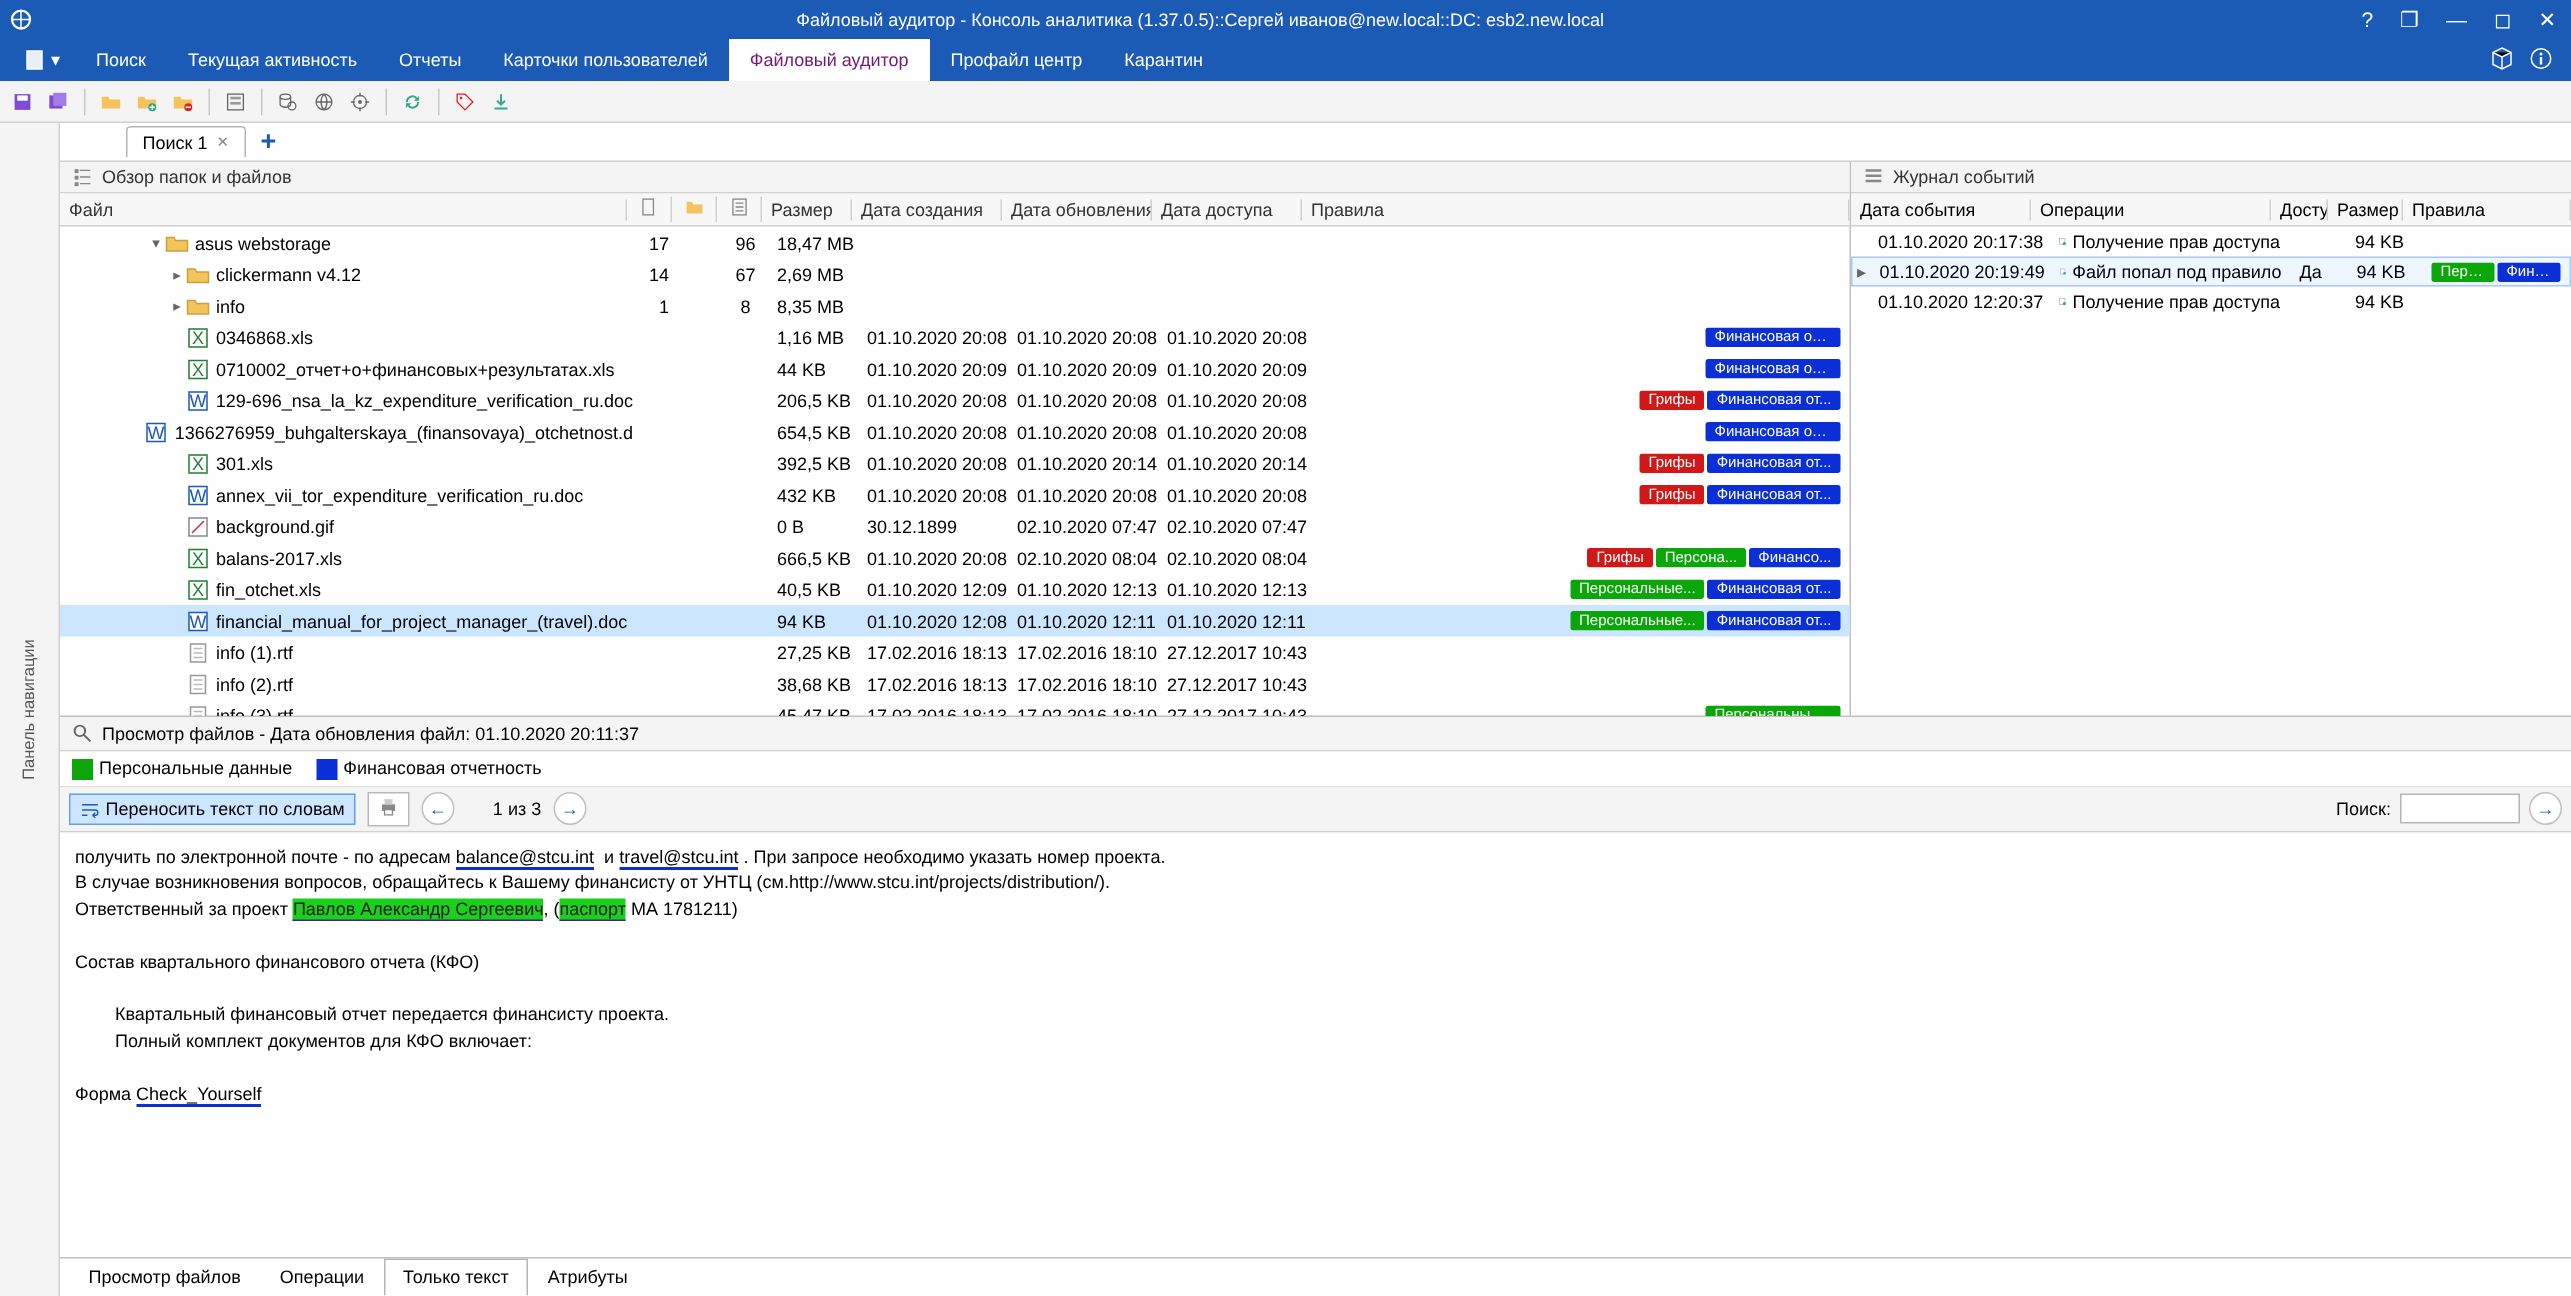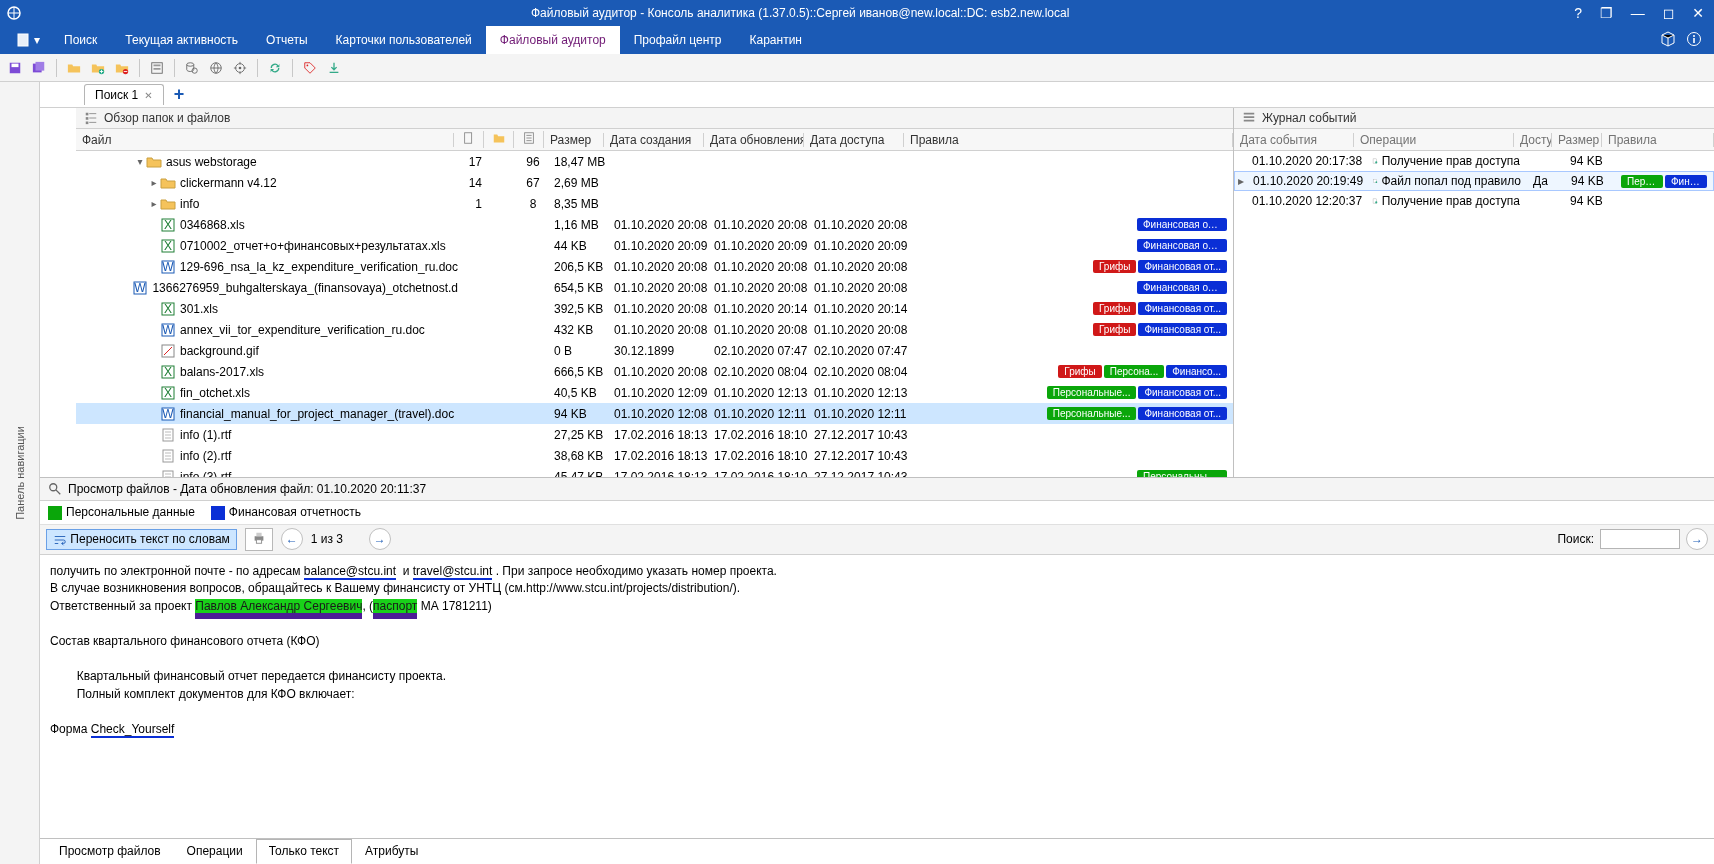--- a/index.html
+++ b/index.html
@@ -34,21 +34,21 @@
 .doc-tabs .add-tab { border: none; background: none; color: #1b5ab5; font-size: 18px; font-weight: bold; padding: 0 6px; cursor: pointer; }
 
 
 .main-wrap { flex: 1; display: flex; min-height: 0; }
 .side-panel { width: 40px; background: #f4f4f4; border-right: 1px solid #d0d0d0; display: flex; align-items: center; justify-content: center; }
 .side-panel .vlabel { transform: rotate(-90deg); white-space: nowrap; color: #555; font-size: 11px; }
 .work-area { flex: 1; display: flex; flex-direction: column; min-width: 0; }
 
 
 .upper-split { display: flex; height: 370px; border-bottom: 1px solid #c0c0c0; }
-.tree-pane { flex: 1; display: flex; flex-direction: column; border-right: 1px solid #c0c0c0; min-width:0;margin-left:36px; }
+.tree-pane { flex: 1; display: flex; flex-direction: column; border-right: 1px solid #c0c0c0; min-width:0; }
 .events-pane { width: 480px; display: flex; flex-direction: column; }
 
 .pane-header { background: #f4f4f4; border-bottom: 1px solid #d0d0d0; padding: 3px 8px; display: flex; align-items: center; gap: 6px; color:#333; }
 .pane-header svg { flex-shrink:0; }
 
 
 .cols-row { display: flex; background: #f7f7f7; border-bottom: 1px solid #d0d0d0; height: 22px; align-items: center; }
 .cols-row .col { border-right: 1px solid #d0d0d0; padding: 0 6px; color: #333; white-space: nowrap; overflow:hidden; }
 
 
@@ -65,21 +65,21 @@
 .c-size { width: 60px; }
 .c-date { width: 100px; }
 .c-rules { flex: 1; display:flex; gap:2px; justify-content:flex-end; padding-right:8px; }
 .rule-badge { color:#fff; font-size:10px; padding: 1px 6px; border-radius:2px; white-space:nowrap; overflow:hidden; text-overflow:ellipsis; max-width:90px; }
 .r-blue { background:#0a2fd6; }
 .r-red { background:#d01818; }
 .r-green { background:#0aa60a; }
 
 
 .ev-cols { display:flex; background:#f7f7f7; border-bottom:1px solid #d0d0d0; height:22px; align-items:center; }
-.ev-cols .col { border-right:1px solid #d0d0d0; padding:0 6px; color:#737373; white-space:nowrap; overflow:hidden; }
+.ev-cols .col { border-right:1px solid #d0d0d0; padding:0 6px; color:#000000; white-space:nowrap; overflow:hidden; }
 .ev-body { flex:1; overflow:auto; }
 .ev-row { display:flex; align-items:center; height:20px; }
 .ev-row .c { padding:0 6px; white-space:nowrap; overflow:hidden; }
 .ev-row.sel { border:1px solid #a8c8ff; background:#eef6ff; }
 .ev-date { width:120px; }
 .ev-op { width:160px; display:flex; align-items:center; gap:4px; }
 .ev-acc { width:38px; }
 .ev-sz { width:50px; }
 .ev-rules { flex:1; display:flex; gap:2px; }
 
@@ -88,21 +88,21 @@
 .viewer-title { background:#f4f4f4; border-bottom:1px solid #d0d0d0; padding:4px 8px; display:flex; align-items:center; gap:6px; }
 .legend-row { background:#fff; border-bottom:1px solid #e0e0e0; padding:4px 8px; display:flex; gap:16px; align-items:center; }
 .legend-row .swatch { width:14px; height:14px; display:inline-block; margin-right:4px; vertical-align:middle; }
 .viewer-toolbar { background:#f4f4f4; border-bottom:1px solid #d0d0d0; padding:3px 6px; display:flex; align-items:center; gap:8px; }
 .viewer-toolbar .btn-sm { border:1px solid #b8b8b8; background:#fff; padding:2px 6px; cursor:pointer; }
 .viewer-toolbar .btn-sm.active { background:#cde6ff; border-color:#6aa0e6; }
 .viewer-toolbar .nav-btn { width:22px; height:22px; border:1px solid #c0c0c0; border-radius:11px; background:#fff; display:flex; align-items:center; justify-content:center; cursor:pointer; color:#1b5ab5; }
 .viewer-toolbar .right { margin-left:auto; display:flex; align-items:center; gap:6px; }
 .viewer-toolbar input { border:1px solid #b5b5b5; height:20px; padding:0 4px; width:80px; }
 .viewer-content { flex:1; overflow:auto; background:#fff; padding:8px 10px; font-family:"Courier New",monospace; font-size:13px; line-height:1.35; white-space:pre-wrap; }
-.viewer-content .hl-green { background:#19d119; color:#1a1a1a; border-bottom:6px solid #4c1d95; }
+.viewer-content .hl-green { background:#19d119; color:#1a1a1a; border-bottom:1px solid #4c1d95; }
 .viewer-content .hl-blue-ul { border-bottom:2px solid #0a2fd6; }
 
 
 .bottom-tabs { border-top:1px solid #c0c0c0; background:#fff; height:26px; display:flex; align-items:stretch; padding-left:6px; }
 .bottom-tabs .btab { padding:4px 12px; border:1px solid transparent; cursor:pointer; }
 .bottom-tabs .btab.active { border:1px solid #b5b5b5; border-bottom:1px solid #fff; background:#fff; }
 
 
 svg.icon { width:16px; height:16px; }
 svg.icon-sm { width:14px; height:14px; }
@@ -697,21 +697,21 @@
               <path d="M2 4h12M2 8h10a2 2 0 0 1 0 4h-2m0 0l2-2m-2 2l2 2M2 12h4" stroke="#1b5ab5" fill="none"></path>
             </svg>
           <span>Переносить текст по словам</span>
         </span>
         <span class="btn-sm"><svg class="icon-sm" viewBox="0 0 16 16">
               <rect x="3" y="6" width="10" height="5" fill="#888"></rect>
               <rect x="5" y="2" width="6" height="4" fill="#ccc"></rect>
               <rect x="5" y="10" width="6" height="4" fill="#fff" stroke="#888"></rect>
             </svg></span>
         <span class="nav-btn">←</span>
-        <span style="min-width:50px;text-align:left">1  из 3</span>
+        <span style="min-width:50px;text-align:right">1  из 3</span>
         <span class="nav-btn">→</span>
         <div class="right">
           <span>Поиск:</span>
           <input type="text" style="">
           <span class="nav-btn">→</span>
         </div>
       </div>
       <div class="viewer-content"><span>получить по электронной почте - по адресам </span><span class="hl-blue-ul">balance@stcu.int</span><span>  и </span><span class="hl-blue-ul">travel@stcu.int</span><span> . При запросе необходимо указать номер проекта.</span>
 <span>В случае возникновения вопросов, обращайтесь к Вашему финансисту от УНТЦ (см.http://www.stcu.int/projects/distribution/).</span>
 <span>Ответственный за проект </span><span class="hl-green">Павлов Александр Сергеевич</span><span>, (</span><span class="hl-green">паспорт</span><span> МА 1781211)</span>

